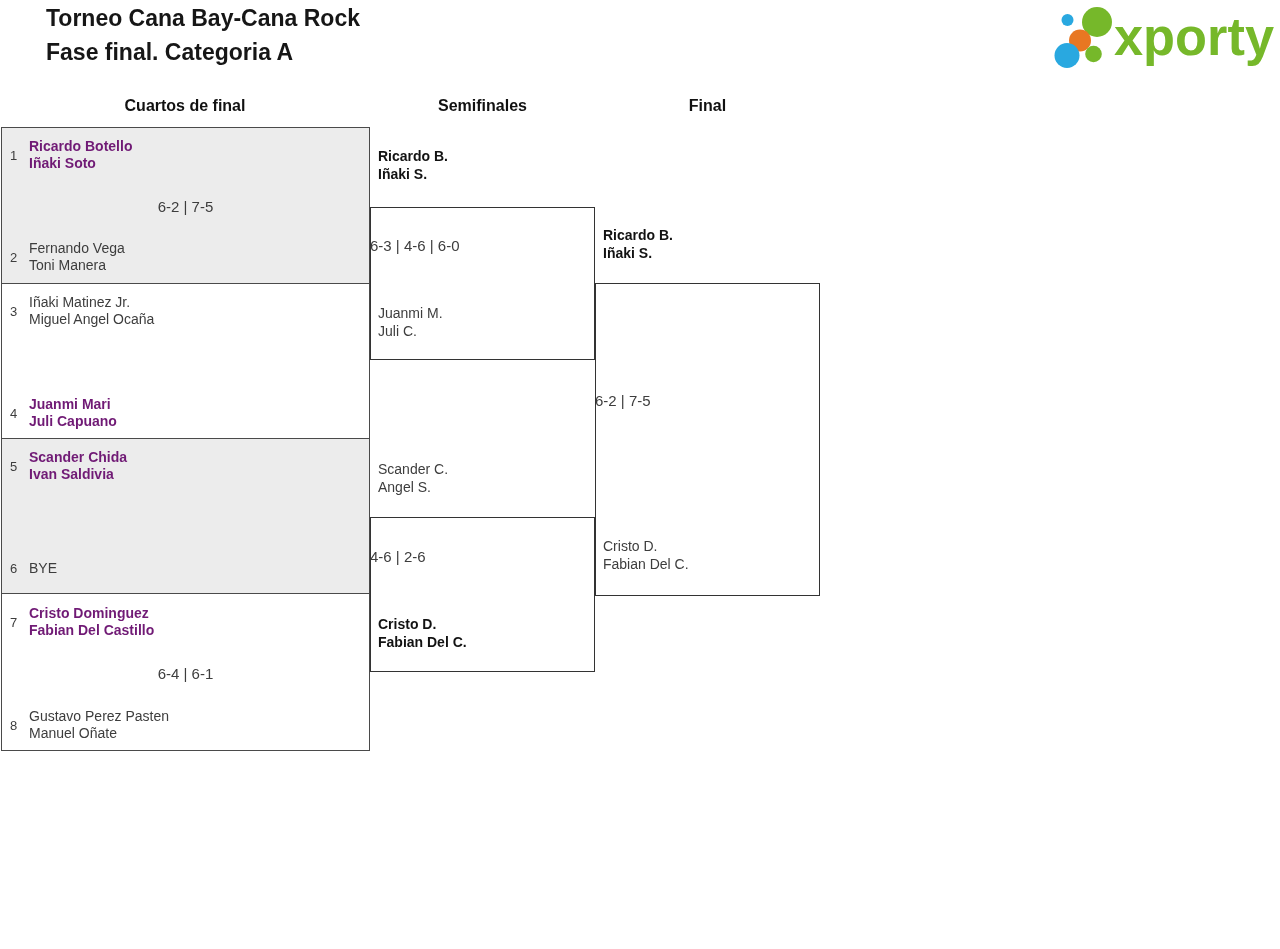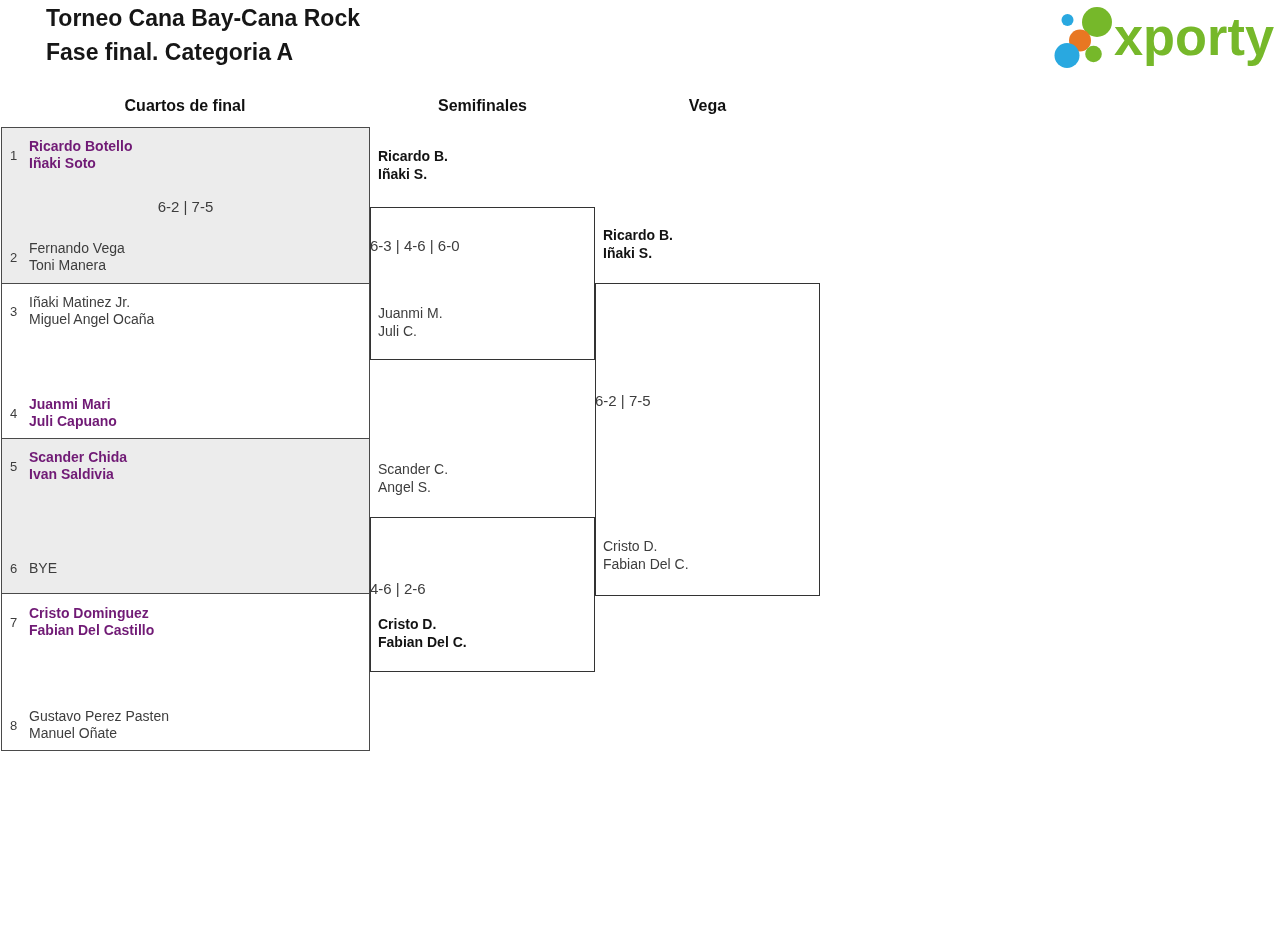--- a/index.html
+++ b/index.html
@@ -45,21 +45,21 @@
       <circle cx="49" cy="18" r="15" fill="#76b82a"></circle>
       <circle cx="32" cy="36.5" r="11" fill="#e87722"></circle>
       <circle cx="19" cy="51.5" r="12.5" fill="#29a8e0"></circle>
       <circle cx="45.5" cy="50" r="8.3" fill="#76b82a"></circle>
     </g>
     <text x="66" y="51" font-size="53" font-weight="700" fill="#76b82a" font-family="Liberation Sans, DejaVu Sans, sans-serif" textLength="160" lengthAdjust="spacingAndGlyphs">xporty</text>
   </svg>
 
   <div class="abs round-header" style="left:0;width:370px">Cuartos de final</div>
   <div class="abs round-header" style="left:370px;width:225px">Semifinales</div>
-  <div class="abs round-header" style="left:595px;width:225px">Vega</div>
+  <div class="abs round-header" style="left:595px;width:225px">Final</div>
 
   <div class="match qf shaded" style="top:127px;height:157px">
     <div class="team" style="top:8px">
       <span class="seed">1</span>
       <div class="names bold">
         <div>Ricardo Botello</div>
         <div>Iñaki Soto</div>
       </div>
     </div>
     <div class="qscore" style="top:70px">6-2 | 7-5</div>
@@ -108,20 +108,21 @@
   </div>
 
   <div class="match qf" style="top:593px;height:158px">
     <div class="team" style="top:9px">
       <span class="seed">7</span>
       <div class="names bold">
         <div>Cristo Dominguez</div>
         <div>Fabian Del Castillo</div>
       </div>
     </div>
+    <div class="qscore" style="top:71px">6-4 | 6-1</div>
     <div class="team" style="top:112px">
       <span class="seed">8</span>
       <div class="names">
         <div>Gustavo Perez Pasten</div>
         <div>Manuel Oñate</div>
       </div>
     </div>
   </div>
 
   <div class="match sf" style="left:370px;top:207px;width:225px;height:153px"></div>
@@ -133,21 +134,21 @@
   <div class="abs sf-names" style="left:378px;top:304px">
     <div>Juanmi M.</div>
     <div>Juli C.</div>
   </div>
 
   <div class="match sf" style="left:370px;top:517px;width:225px;height:155px"></div>
   <div class="abs sf-names" style="left:378px;top:460px">
     <div>Scander C.</div>
     <div>Angel S.</div>
   </div>
-  <div class="sf-score" style="left:370px;top:580px;width:213px">4-6 | 2-6</div>
+  <div class="sf-score" style="left:370px;top:548px;width:213px">4-6 | 2-6</div>
   <div class="abs sf-names bold" style="left:378px;top:615px">
     <div>Cristo D.</div>
     <div>Fabian Del C.</div>
   </div>
 
   <div class="match final-box" style="left:595px;top:283px;width:225px;height:313px"></div>
   <div class="abs sf-names bold" style="left:603px;top:226px">
     <div>Ricardo B.</div>
     <div>Iñaki S.</div>
   </div>

